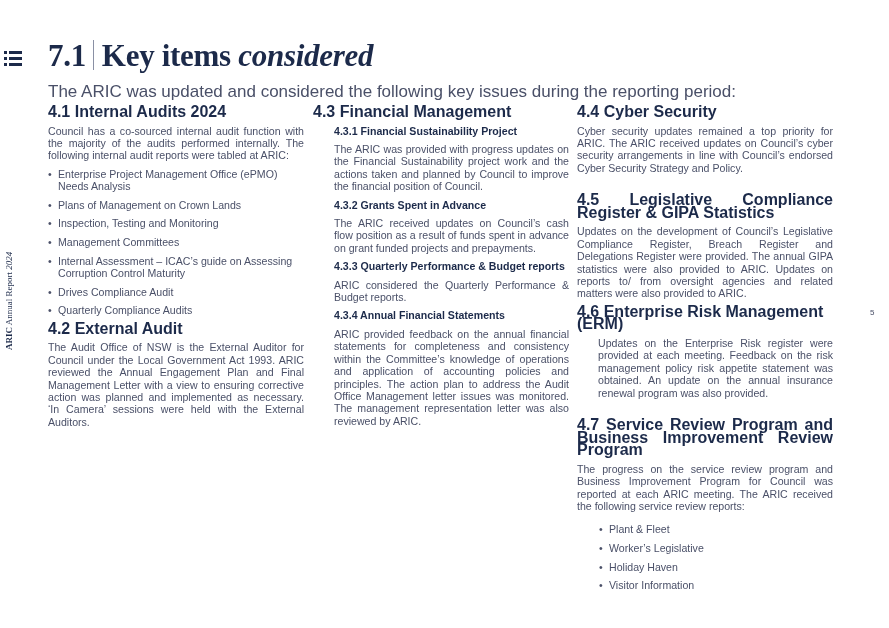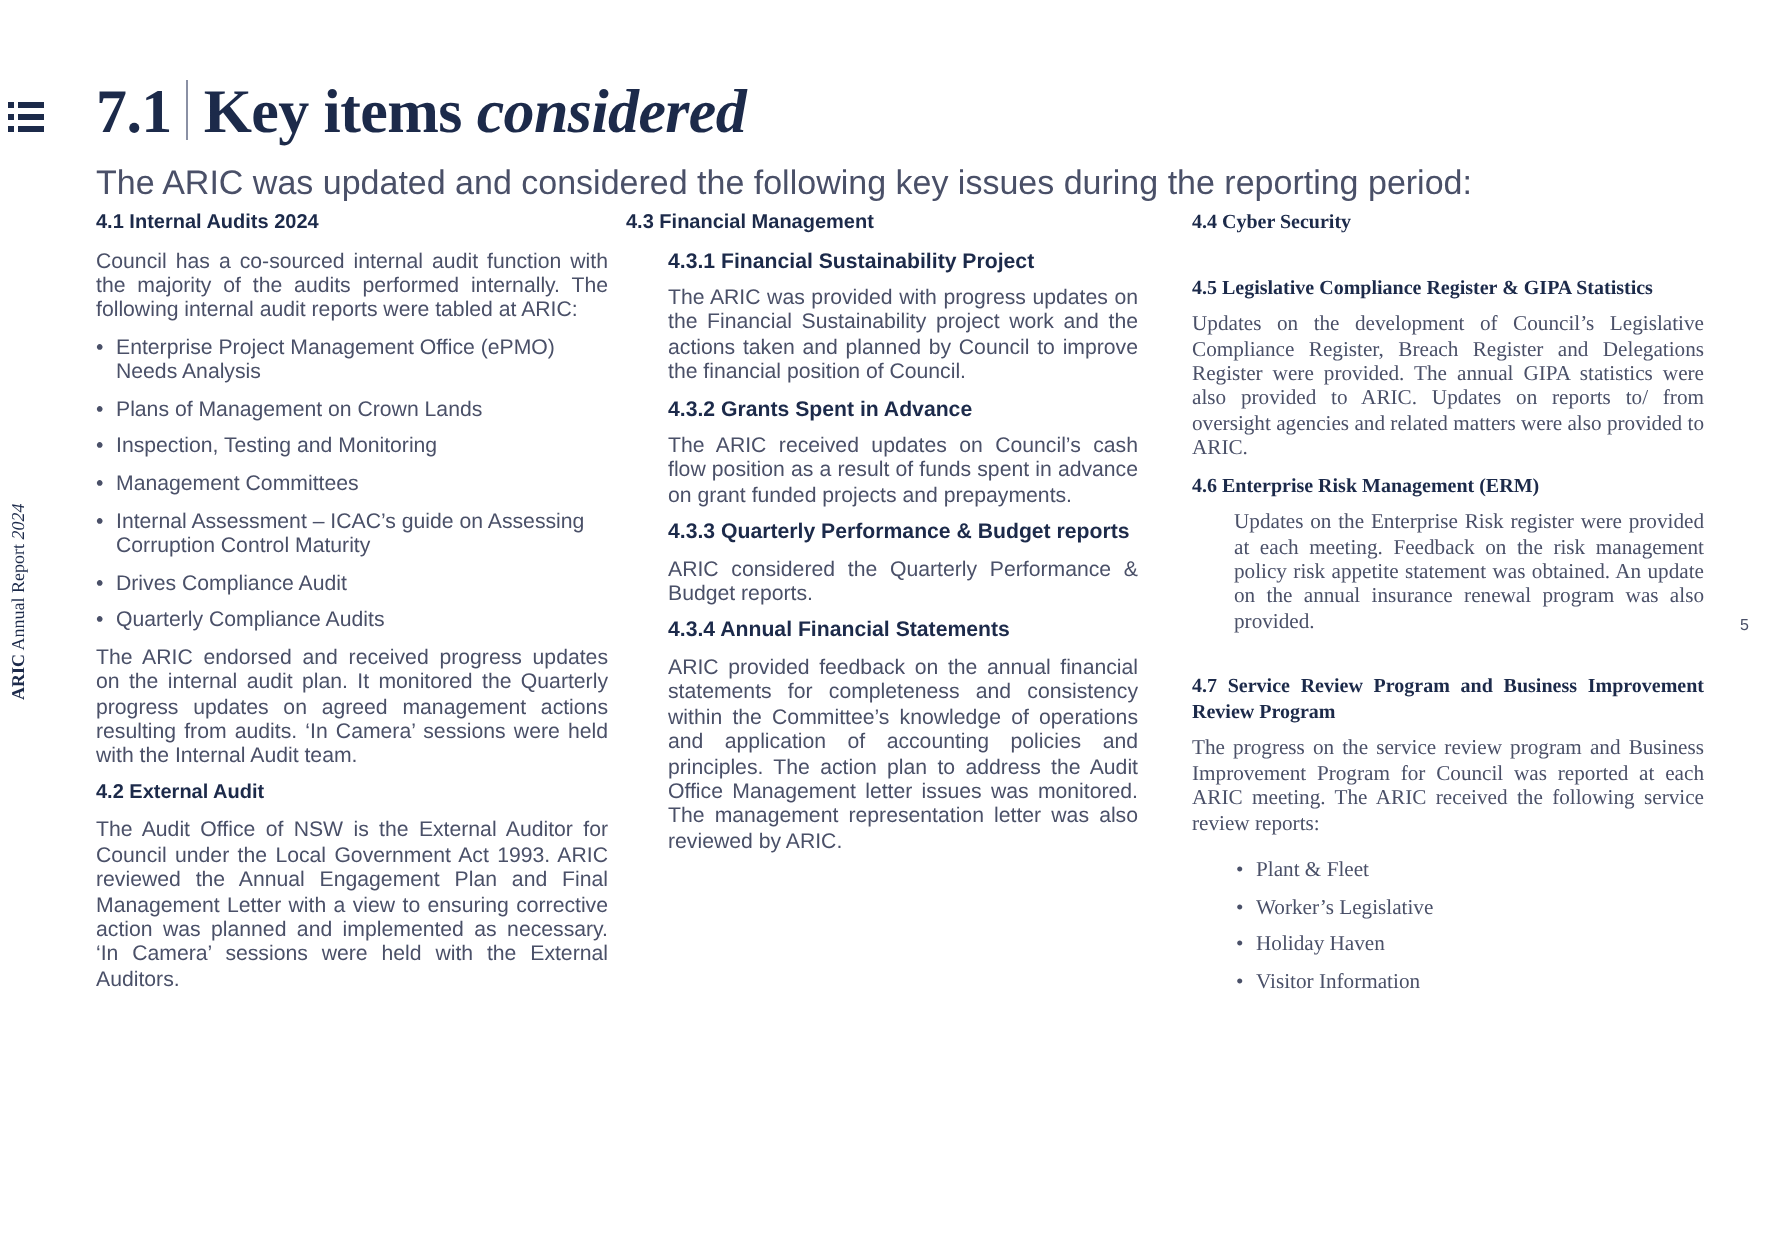--- a/index.html
+++ b/index.html
@@ -21,23 +21,23 @@
   .title { position: absolute; left: 48px; top: 38px; font-family: "Liberation Serif", serif; font-size: 31px;
     color: #1c2a4a; font-weight: bold; white-space: nowrap; letter-spacing: -0.3px; }
   .title .sep { display: inline-block; width: 1px; height: 30px; background: #8a90a4; vertical-align: -4px; margin: 0 8px 0 7px; }
   .title .em { font-style: italic; }
 
   .intro { position: absolute; left: 48px; top: 82px; font-size: 17px; color: #4a5068; white-space: nowrap; }
 
   .col { position: absolute; top: 106px; font-size: 10.6px; line-height: 12.4px; color: #4a5068; }
   .col1 { left: 48px; width: 256px; }
   .col2 { left: 313px; width: 256px; }
-  .col3 { left: 596px; width: 256px; font-family: Liberation Serif, serif; }
+  .col3 { left: 577px; width: 256px; }
 
-  h3 { font-size: 10px; font-weight: bold; color: #1c2a4a; line-height: 12.6px; margin-bottom: 6px; }
+  h3 { font-size: 16px; font-weight: bold; color: #1c2a4a; line-height: 12.6px; margin-bottom: 6px; }
   h4 { font-size: 10.6px; font-weight: bold; color: #1c2a4a; line-height: 12.4px; margin-bottom: 6px; }
   p { text-align: justify; margin-bottom: 6px; }
   .indent { margin-left: 21px; }
   .indent-sm { margin-left: 21px; }
   ul { list-style: none; margin-bottom: 6px; }
   ul li { position: relative; padding-left: 10px; margin-bottom: 6.2px; }
   ul li::before { content: "\2022"; position: absolute; left: 0; top: 0; color: #4a5068; }
   .list-indent { margin-left: 22px; margin-top: 11px; }
   h3.justify { text-align: justify; text-align-last: left; margin-top: 20px; }
 </style>
@@ -78,41 +78,41 @@
   <p>Council has a co-sourced internal audit function with the majority of the audits performed internally. The following internal audit reports were tabled at ARIC:</p>
   <ul>
     <li>Enterprise Project Management Office (ePMO) Needs Analysis</li>
     <li>Plans of Management on Crown Lands</li>
     <li>Inspection, Testing and Monitoring</li>
     <li>Management Committees</li>
     <li>Internal Assessment – ICAC’s guide on Assessing Corruption Control Maturity</li>
     <li>Drives Compliance Audit</li>
     <li>Quarterly Compliance Audits</li>
   </ul>
-  <p>The ARIC endorsed and received progress updates on the internal audit plan. It monitored the Quarterly progress updates on agreed management actions resulting from audits. ‘In Camera’ sessions were held with the Internal Audit team.</p>
   <h3>4.2  External Audit</h3>
   <p>The Audit Office of NSW is the External Auditor for Council under the Local Government Act 1993. ARIC reviewed the Annual Engagement Plan and Final Management Letter with a view to ensuring corrective action was planned and implemented as necessary.  ‘In Camera’ sessions were held with the External Auditors.</p>
 </div>
 
 <div class="col col2">
   <h3>4.3  Financial Management</h3>
   <div class="indent-sm">
     <h4>4.3.1  Financial Sustainability Project</h4>
     <p>The ARIC was provided with progress updates on the Financial Sustainability project work and the actions taken and planned by Council to improve the financial position of Council.</p>
     <h4>4.3.2  Grants Spent in Advance</h4>
     <p>The ARIC received updates on Council’s cash flow position as a result of funds spent in advance on grant funded projects and prepayments.</p>
     <h4>4.3.3  Quarterly Performance &amp; Budget reports</h4>
     <p>ARIC considered the Quarterly Performance &amp; Budget reports.</p>
     <h4>4.3.4  Annual Financial Statements</h4>
     <p>ARIC provided feedback on the annual financial statements for completeness and consistency within the Committee’s knowledge of operations and application of accounting policies and principles. The action plan to address the Audit Office Management letter issues was monitored. The management representation letter was also reviewed by ARIC.</p>
   </div>
 </div>
 
 <div class="col col3">
   <h3>4.4  Cyber Security</h3>
+  <p>Cyber security updates remained a top priority for ARIC. The ARIC received updates on Council’s cyber security arrangements in line with Council’s endorsed Cyber Security Strategy and Policy.</p>
   <h3 class="justify">4.5 Legislative Compliance Register &amp; GIPA Statistics</h3>
   <p>Updates on the development of Council’s Legislative Compliance Register, Breach Register and Delegations Register were provided. The annual GIPA statistics were also provided to ARIC. Updates on reports to/ from oversight agencies and related matters were also provided to ARIC.</p>
   <h3>4.6  Enterprise Risk Management (ERM)</h3>
   <p class="indent">Updates on the Enterprise Risk register were provided at each meeting. Feedback on the risk management policy risk appetite statement was obtained. An update on the annual insurance renewal program was also provided.</p>
   <h3 class="justify">4.7 Service Review Program and Business Improvement Review Program</h3>
   <p>The progress on the service review program and Business Improvement Program for Council was reported at each ARIC meeting. The ARIC received the following service review reports:</p>
   <ul class="list-indent">
     <li>Plant &amp; Fleet</li>
     <li>Worker’s Legislative</li>
     <li>Holiday Haven</li>

